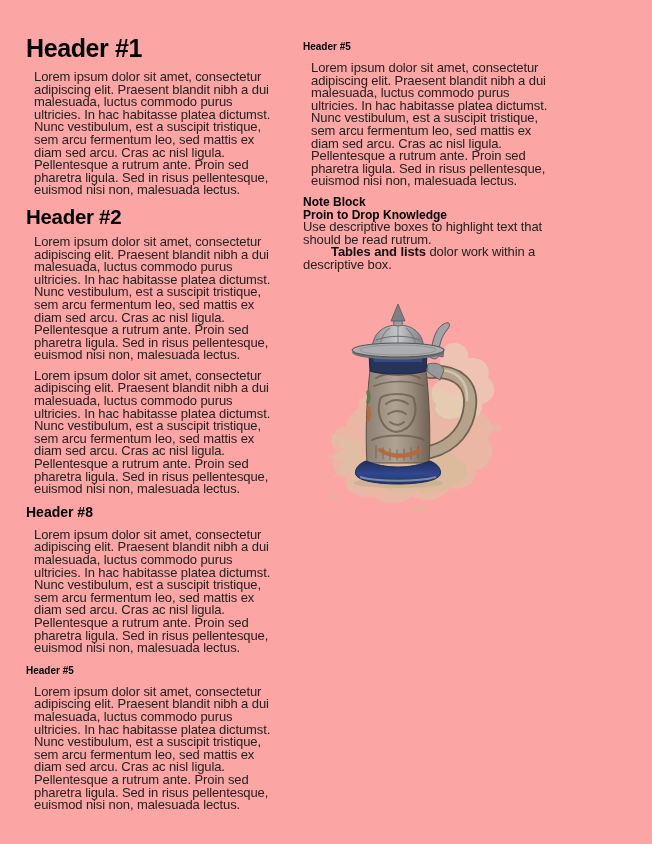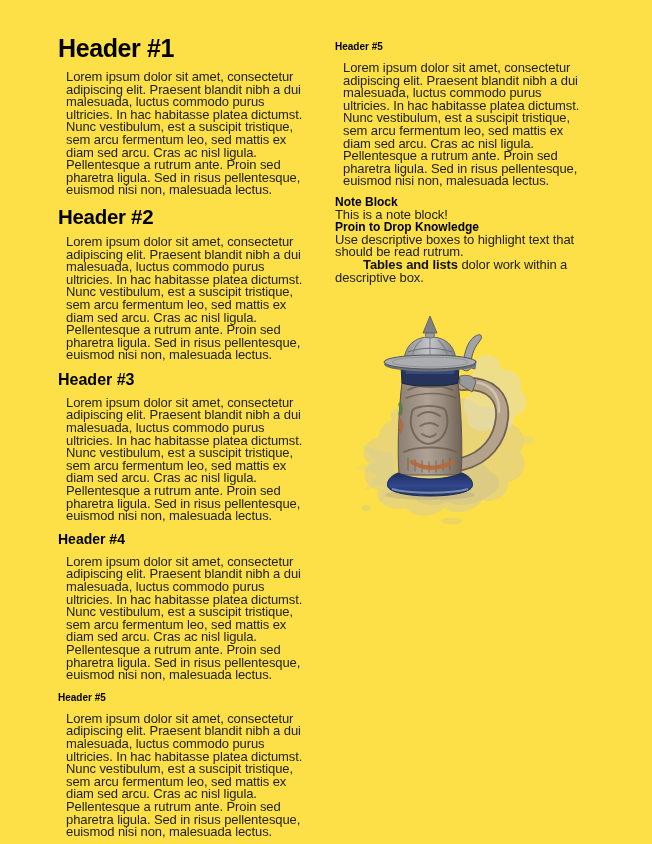--- a/index.html
+++ b/index.html
@@ -5,23 +5,23 @@
   * { margin: 0; padding: 0; box-sizing: border-box; }
   html, body { background: #ffffff; }
   body {
     width: 652px; height: 844px;
     font-family: "Liberation Sans", "DejaVu Sans", sans-serif;
     color: #222222;
     overflow: hidden;
   }
   .page {
     width: 652px; height: 844px;
-    padding: 33px 64px 0 58px;
+    padding: 33px 64px 0 26px;
     display: flex;
-    background: #fde047;
+    background: #fca5a5;
   }
   .col { width: 253px; }
   .col-left { margin-right: 24px; }
   .col-right { width: 253px; }
 
   .h { font-weight: 700; color: #000000; }
   .h1 { font-size: 25px; line-height: 30px; letter-spacing: -0.4px; margin: 0 0 6px 0; }
   .h2 { font-size: 20.5px; line-height: 23px; letter-spacing: -0.3px; margin: 8px 0 2px 0; }
   .h3 { font-size: 16px;   line-height: 19px; margin: 3px 0 2px 0; }
   .h4 { font-size: 14px;   line-height: 17px; margin: 3px 0 1px 0; }
@@ -71,34 +71,33 @@
           <div class="line">adipiscing elit. Praesent blandit nibh a dui</div>
           <div class="line">malesuada, luctus commodo purus</div>
           <div class="line">ultricies. In hac habitasse platea dictumst.</div>
           <div class="line">Nunc vestibulum, est a suscipit tristique,</div>
           <div class="line">sem arcu fermentum leo, sed mattis ex</div>
           <div class="line">diam sed arcu. Cras ac nisl ligula.</div>
           <div class="line">Pellentesque a rutrum ante. Proin sed</div>
           <div class="line">pharetra ligula. Sed in risus pellentesque,</div>
           <div class="line">euismod nisi non, malesuada lectus.</div>
         </div>
-        <div class="h h3">Header #3</div>
-        <div class="para">
-          <div class="line">Lorem ipsum dolor sit amet, consectetur</div>
-          <div class="line">adipiscing elit. Praesent blandit nibh a dui</div>
-          <div class="line">malesuada, luctus commodo purus</div>
-          <div class="line">ultricies. In hac habitasse platea dictumst.</div>
-          <div class="line">Nunc vestibulum, est a suscipit tristique,</div>
-          <div class="line">sem arcu fermentum leo, sed mattis ex</div>
-          <div class="line">diam sed arcu. Cras ac nisl ligula.</div>
-          <div class="line">Pellentesque a rutrum ante. Proin sed</div>
-          <div class="line">pharetra ligula. Sed in risus pellentesque,</div>
-          <div class="line">euismod nisi non, malesuada lectus.</div>
-        </div>
-        <div class="h h4">Header #4</div>
+        <div class="para">
+          <div class="line">Lorem ipsum dolor sit amet, consectetur</div>
+          <div class="line">adipiscing elit. Praesent blandit nibh a dui</div>
+          <div class="line">malesuada, luctus commodo purus</div>
+          <div class="line">ultricies. In hac habitasse platea dictumst.</div>
+          <div class="line">Nunc vestibulum, est a suscipit tristique,</div>
+          <div class="line">sem arcu fermentum leo, sed mattis ex</div>
+          <div class="line">diam sed arcu. Cras ac nisl ligula.</div>
+          <div class="line">Pellentesque a rutrum ante. Proin sed</div>
+          <div class="line">pharetra ligula. Sed in risus pellentesque,</div>
+          <div class="line">euismod nisi non, malesuada lectus.</div>
+        </div>
+        <div class="h h4">Header #8</div>
         <div class="para">
           <div class="line">Lorem ipsum dolor sit amet, consectetur</div>
           <div class="line">adipiscing elit. Praesent blandit nibh a dui</div>
           <div class="line">malesuada, luctus commodo purus</div>
           <div class="line">ultricies. In hac habitasse platea dictumst.</div>
           <div class="line">Nunc vestibulum, est a suscipit tristique,</div>
           <div class="line">sem arcu fermentum leo, sed mattis ex</div>
           <div class="line">diam sed arcu. Cras ac nisl ligula.</div>
           <div class="line">Pellentesque a rutrum ante. Proin sed</div>
           <div class="line">pharetra ligula. Sed in risus pellentesque,</div>
@@ -132,21 +131,20 @@
           <div class="line">sem arcu fermentum leo, sed mattis ex</div>
           <div class="line">diam sed arcu. Cras ac nisl ligula.</div>
           <div class="line">Pellentesque a rutrum ante. Proin sed</div>
           <div class="line">pharetra ligula. Sed in risus pellentesque,</div>
           <div class="line">euismod nisi non, malesuada lectus.</div>
         </div>
       </div>
 
     <div class="note-area">
       <div class="h h6">Note Block</div>
-      <div class="line">This is a note block!</div>
       <div class="h h6">Proin to Drop Knowledge</div>
       <div class="line">Use descriptive boxes to highlight text that</div>
       <div class="line">should be read rutrum.</div>
       <div class="line"><b>Tables and lists</b><span> dolor work within a</span></div>
       <div class="line">descriptive box.</div>
     </div>
 
     <div class="figure">
       <svg width="190" height="215" viewBox="0 0 190 215">
         <defs>

